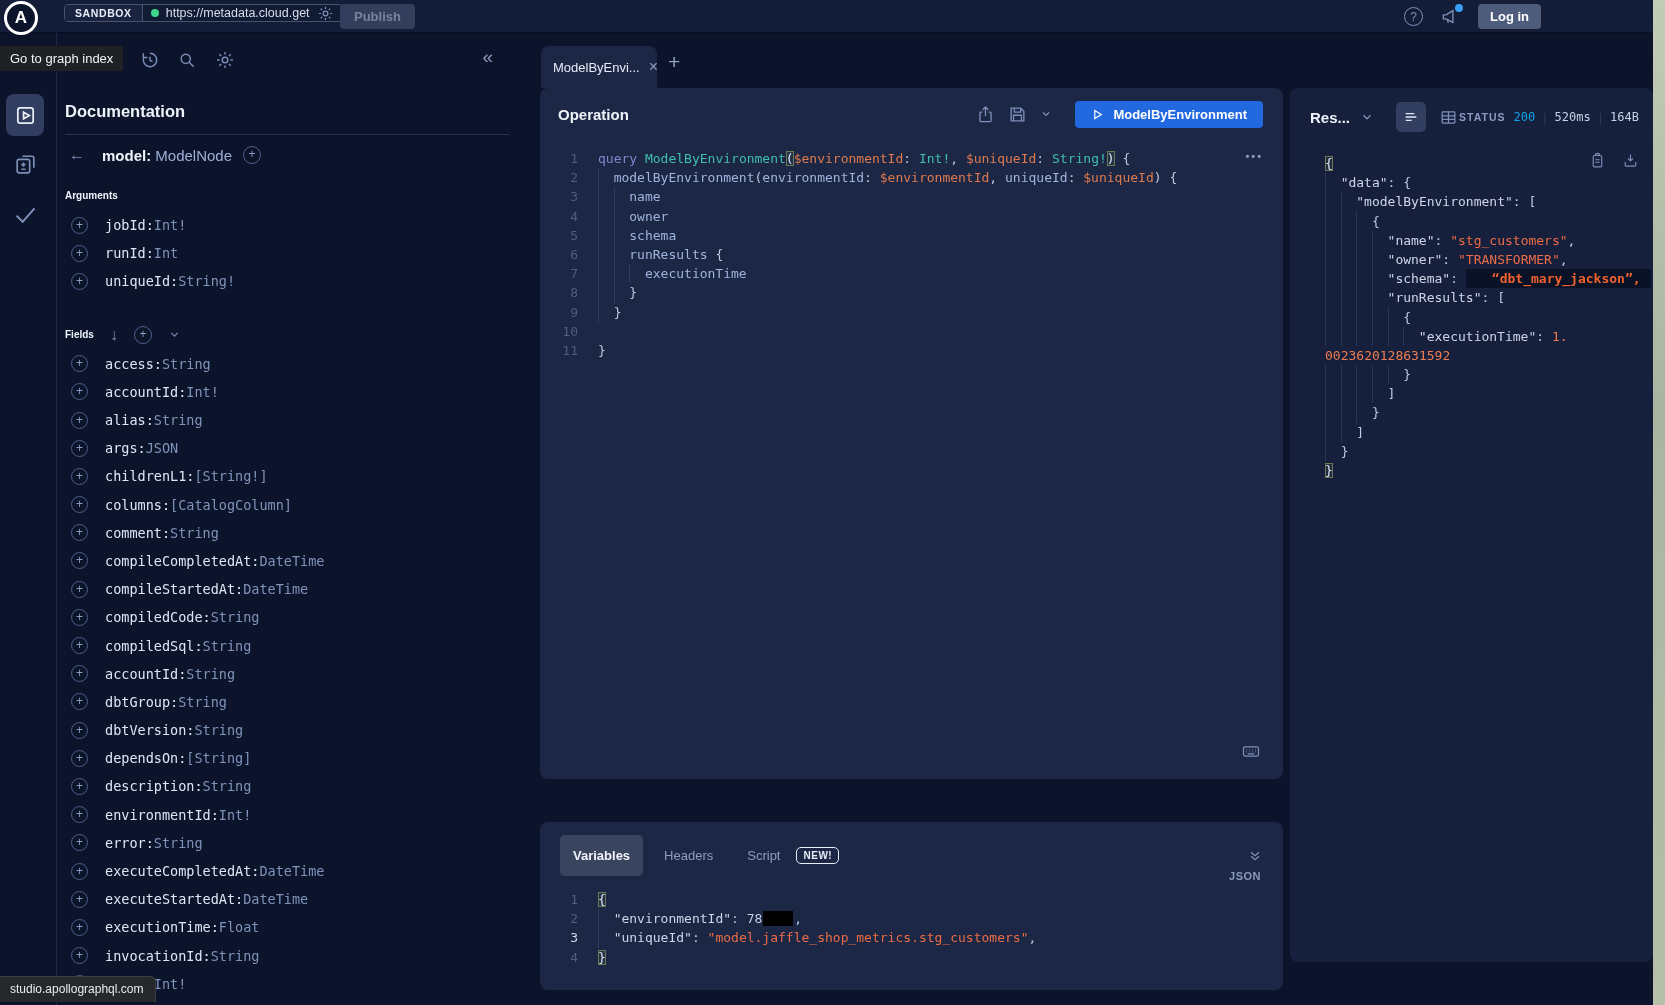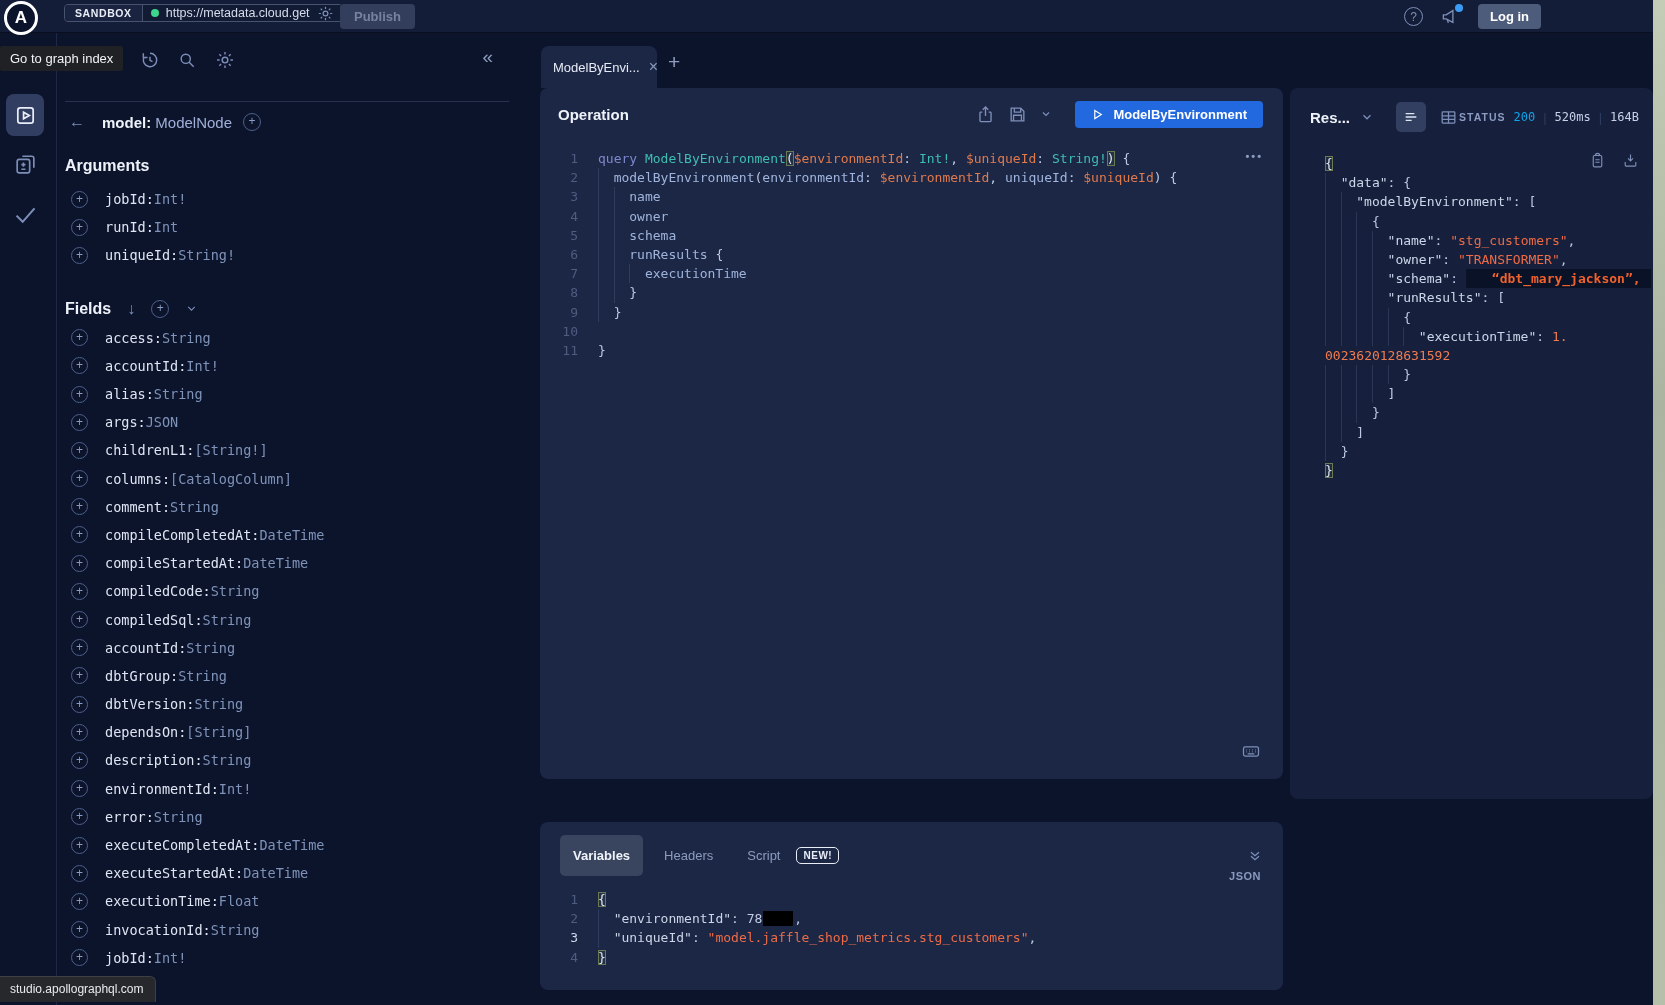--- a/index.html
+++ b/index.html
@@ -37,21 +37,21 @@
   .tab{position:absolute;left:541px;top:46px;width:116px;height:42px;background:#1c2746;border-radius:8px 8px 0 0;display:flex;align-items:center;gap:9px;padding:0 12px;font-size:13px;color:#e6ebf5;}
   .tab-close{color:#8d9cbd;font-size:16px;line-height:1;}
   .tab-add{position:absolute;left:668px;top:50px;color:#8d9cbd;font-size:21px;font-weight:300;}
   
   .doc{position:absolute;left:57px;top:88px;width:460px;height:917px;overflow:hidden;}
   .doc-title{font-size:16.5px;font-weight:bold;color:#eef2f9;margin:14px 0 0 8px;}
   .doc-divider{height:1px;background:#26324f;margin:13px 8px 0 8px;}
   .doc-bread{display:flex;align-items:center;gap:11px;margin:11px 0 0 12px;font-size:15px;}
   .bread-field{font-weight:bold;color:#eef2f9;margin-left:6px;}
   .bread-type{color:#9fb0d8;}
-  .sec-title{font-size:16px;font-weight:bold;color:#eef2f9;margin:26px 0 0 8px;}
+  .sec-title{font-size:10px;font-weight:bold;color:#eef2f9;margin:26px 0 0 8px;}
   .fields-head{display:flex;align-items:center;gap:16px;margin:30px 0 6px 8px;}
   .doc-row{display:flex;align-items:center;height:28.2px;font-family:"DejaVu Sans Mono",monospace;font-size:13.5px;}
   .plus-circle{width:17px;height:17px;min-width:17px;border:1.4px solid #4d5f8a;border-radius:50%;color:#8a9cc2;font-size:12px;line-height:14px;text-align:center;margin:0 17px 0 14px;font-family:"Liberation Sans",sans-serif;}
   .fname{color:#dfe6f3;}
   .ftype{color:#7f93b9;}
   .arrow-ic{color:#7d8fb8;font-size:16px;}
   
   .panel{position:absolute;background:#1c2746;border-radius:8px;}
   .op-panel{left:540px;top:88px;width:743px;height:691px;}
   .op-head{display:flex;align-items:center;height:52px;padding:0 20px 0 18px;}
@@ -76,21 +76,21 @@
   
   .vars-panel{left:540px;top:822px;width:743px;height:168px;}
   .vars-tabs{display:flex;align-items:center;gap:8px;padding:13px 20px 0 20px;}
   .vtab{height:41px;display:flex;align-items:center;padding:0 13px;font-size:13px;color:#8d9cbd;border-radius:5px;}
   .vtab.on{background:#39455f;color:#f0f3f9;font-weight:bold;}
   .newbadge{border:1.5px solid #e8edf6;border-radius:5px;color:#e8edf6;font-size:10px;font-weight:bold;padding:2px 6px;margin-left:2px;letter-spacing:.5px;}
   .vars-collapse{margin-left:auto;}
   .json-label{position:absolute;right:22px;top:48px;font-size:11px;font-weight:bold;color:#8b99bd;letter-spacing:.5px;}
   .vars-code{padding:14px 0 0 8px;}
   
-  .resp-panel{left:1290px;top:88px;width:363px;height:711px;background:#16203d;}
+  .resp-panel{left:1290px;top:88px;width:363px;height:874px;background:#16203d;}
   .resp-head{display:flex;align-items:center;padding:14px 14px 0 20px;}
   .resp-title{font-size:15px;font-weight:bold;color:#eef2f9;}
   .resp-title-chev{margin-left:10px;}
   .fmt-box{width:30px;height:30px;background:#323f61;border-radius:5px;display:flex;align-items:center;justify-content:center;margin-left:22px;}
   .tbl-ic{margin-left:13px;}
   .resp-stats{margin-left:auto;display:flex;align-items:center;gap:8px;}
   .stat-label{font-size:10.5px;letter-spacing:1px;color:#8b9ac1;font-weight:bold;}
   .stat-code{font-family:"DejaVu Sans Mono",monospace;font-size:12px;color:#0ea5e9;}
   .stat-sep{color:#2e3b5e;font-size:13px;}
   .stat-val{font-family:"DejaVu Sans Mono",monospace;font-size:12px;color:#c6d1e6;}
@@ -187,20 +187,21 @@
 </div>
 <div class="tooltip">Go to graph index</div>
 
 <div class="tab">
   <span>ModelByEnvi...</span>
   <span class="tab-close">×</span>
 </div>
 <span class="tab-add">+</span>
 
 <div class="doc">
+  <div class="doc-title">Documentation</div>
   <div class="doc-divider"></div>
   <div class="doc-bread">
     <span class="arrow-ic">←</span>
     <span><span class="bread-field">model:</span>
     <span class="bread-type">ModelNode</span></span>
     <span class="plus-circle" style="margin:0;width:18px;height:18px;line-height:15px;">+</span>
   </div>
   <div class="sec-title">Arguments</div>
   <div id="args-list" style="margin-top:10px;">
       <div class="doc-row">

